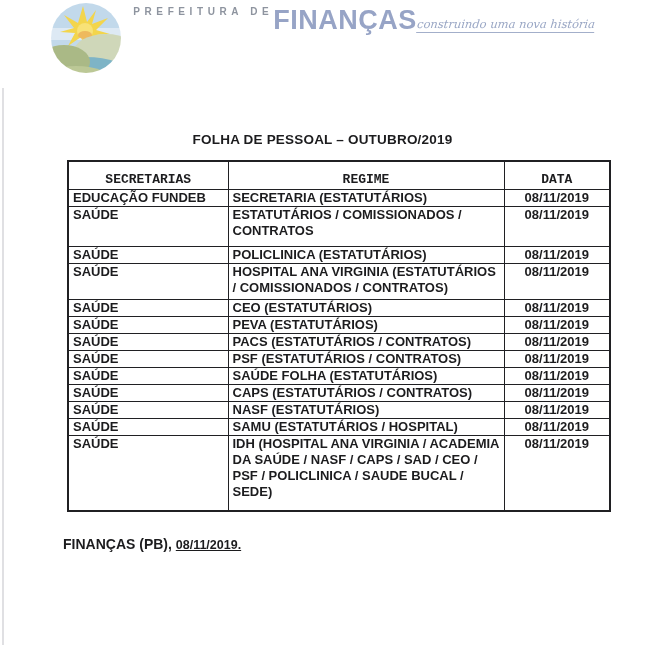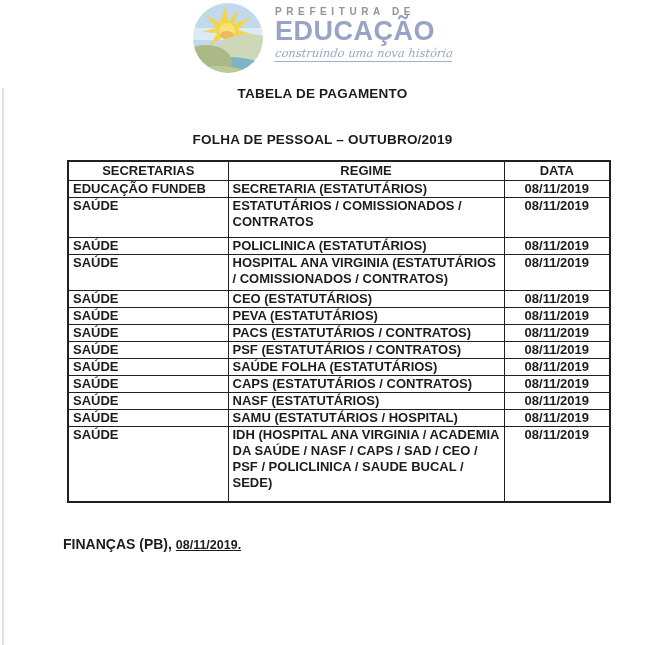--- a/index.html
+++ b/index.html
@@ -6,21 +6,21 @@
   body{
     width:645px;height:645px;background:#ffffff;overflow:hidden;
     font-family:"Liberation Sans",sans-serif;color:#1c1c1e;position:relative;
   }
   .page{position:absolute;inset:0;background:#ffffff;}
   .scan-edge{position:absolute;left:2px;top:88px;bottom:0;width:2px;background:#dbdbde;opacity:.85;}
 
   
   .logo{position:absolute;top:0;left:0;width:100%;display:flex;justify-content:center;align-items:flex-start;}
   .logo-circle{width:72px;height:72px;margin-top:2px;flex:0 0 auto;}
-  .logo-text{margin-left:11px;margin-top:6px;display:flex;flex-direction:column;}
+  .logo-text{margin-left:11px;margin-top:6px;display:flex;flex-direction:row;}
   .logo-line1{font-size:10px;font-weight:600;letter-spacing:4.6px;color:#8e949f;}
   .logo-line2{font-size:27px;font-weight:bold;letter-spacing:.5px;color:#97a4c6;line-height:26px;margin-top:1px;}
   .logo-line3{
     font-family:"DejaVu Serif",serif;font-style:italic;font-size:11.5px;color:#9aa7c5;
     margin-top:2px;align-self:flex-end;padding-bottom:1px;border-bottom:1.5px solid #a3afca;
     transform:skewX(-6deg);
   }
 
   
   .doc-title{position:absolute;top:86px;left:0;width:100%;text-align:center;font-size:13.5px;font-weight:bold;letter-spacing:.2px;}
@@ -33,21 +33,21 @@
   }
   table.pay col.c1{width:160px;}
   table.pay col.c2{width:276px;}
   table.pay col.c3{width:106px;}
   table.pay th,table.pay td{
     border:1.5px solid #202023;
     font-size:13px;font-weight:bold;line-height:16px;
     padding:0 4px;vertical-align:top;overflow:hidden;
   }
   table.pay{border:2px solid #202023;}
-  table.pay th{text-align:center;height:17px;padding-top:1px;}
+  table.pay th{text-align:center;height:17px;padding-top:10px;font-family:Liberation Mono, monospace;}
   td.cell-secretaria{text-align:left;padding-left:5px;}
   td.cell-regime{text-align:left;padding-left:6px;}
   td.cell-data{text-align:center;}
 
   
   .footer-place{position:absolute;top:536px;left:63px;font-size:14px;font-weight:bold;}
   .footer-place .date-part{font-size:12.5px;font-weight:bold;text-decoration:underline;}
   .footer-dept{position:absolute;top:577px;left:63px;font-size:14px;font-weight:bold;letter-spacing:.2px;}
 </style>
 </head>
@@ -70,26 +70,25 @@
         <circle cx="35" cy="29" r="8" fill="#f8e06c"></circle>
         <ellipse cx="35" cy="33" rx="7" ry="4" fill="#eaa84a" opacity="0.8"></ellipse>
         <ellipse cx="56" cy="51" rx="33" ry="19" fill="#cbd4b4"></ellipse>
         <ellipse cx="36" cy="70" rx="42" ry="15" fill="#74aec2"></ellipse>
         <ellipse cx="14" cy="60" rx="26" ry="17" fill="#a3b47c"></ellipse>
         <ellipse cx="26" cy="77" rx="34" ry="13" fill="#b7c48e"></ellipse>
       </g>
     </svg>
     <div class="logo-text">
       <span class="logo-line1">PREFEITURA DE</span>
-      <span class="logo-line2">EDUCAÇÃO</span>
+      <span class="logo-line2">FINANÇAS</span>
       <span class="logo-line3">construindo uma nova história</span>
     </div>
   </div>
 
-  <div class="doc-title">TABELA DE PAGAMENTO</div>
   <div class="doc-subtitle">FOLHA DE PESSOAL – OUTUBRO/2019</div>
 
   <table class="pay">
     <colgroup>
         <col class="c1">
         <col class="c2">
         <col class="c3">
       </colgroup>
     <thead>
       <tr>

